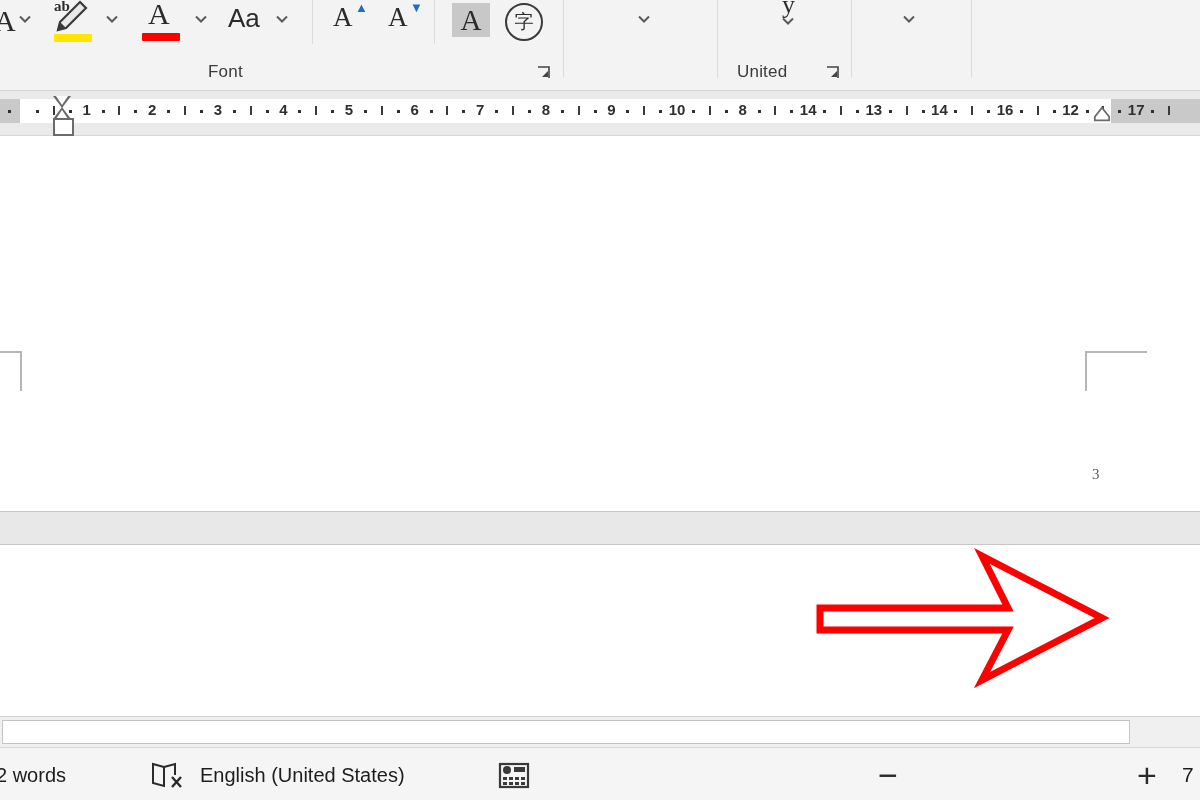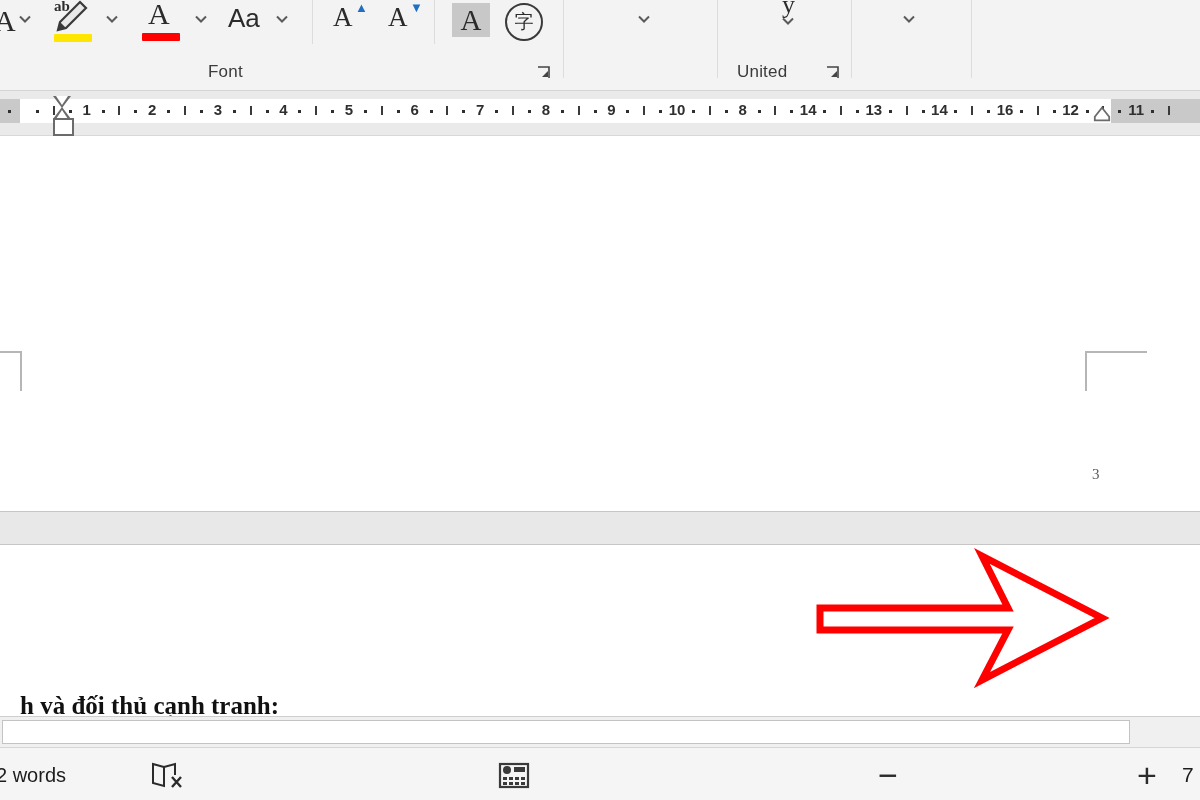--- a/index.html
+++ b/index.html
@@ -335,21 +335,21 @@
         <div class="tick-num" style="left: 480.2px;">7</div>
         <div class="tick-num" style="left: 545.8px;">8</div>
         <div class="tick-num" style="left: 611.4px;">9</div>
         <div class="tick-num" style="left: 677px;">10</div>
         <div class="tick-num" style="left: 742.6px;">8</div>
         <div class="tick-num" style="left: 808.2px;">14</div>
         <div class="tick-num" style="left: 873.8px;">13</div>
         <div class="tick-num" style="left: 939.4px;">14</div>
         <div class="tick-num" style="left: 1005px;">16</div>
         <div class="tick-num" style="left: 1070.6px;">12</div>
-        <div class="tick-num" style="left: 1136.2px;">11</div>
+        <div class="tick-num" style="left: 1136.2px;">17</div>
         <div class="tick-dot" style="left: 35.9px;"></div>
         <div class="tick-bar" style="left: 52.8px;"></div>
         <div class="tick-dot" style="left: 68.7px;"></div>
         <div class="tick-dot" style="left: 101.5px;"></div>
         <div class="tick-bar" style="left: 118.4px;"></div>
         <div class="tick-dot" style="left: 134.3px;"></div>
         <div class="tick-dot" style="left: 167.1px;"></div>
         <div class="tick-bar" style="left: 184px;"></div>
         <div class="tick-dot" style="left: 199.9px;"></div>
         <div class="tick-dot" style="left: 232.7px;"></div>
@@ -426,21 +426,20 @@
 
     <div class="page" style="top:409px;height:171px;">
       
       
       
       
     </div>
 
     <div class="blur-smudge" style="left:330px;top:455px;width:160px;height:90px;"></div>
 
-    <div class="doc-text" style="left:20px;top:556px;">h và đối thủ cạnh tranh:</div>
 
     <svg class="red-arrow" viewBox="0 0 300 145">
       <path d="M8 62 L196 62 L170 10 L290 72 L170 134 L196 84 L8 84 Z" fill="none" stroke="#ff0000" stroke-width="7" stroke-linejoin="miter"></path>
     </svg>
   </div>
 
   <div class="hscroll">
     <div class="hscroll-thumb"></div>
   </div>
 
@@ -450,20 +449,21 @@
 
     <div class="sb-icon" style="left:150px;">
       <svg width="34" height="30" viewBox="0 0 34 30">
         <path d="M3 4 L14 7 L14 26 L3 23 Z" fill="none" stroke="#2b2b2b" stroke-width="2"></path>
         <path d="M14 7 L25 4 L25 15" fill="none" stroke="#2b2b2b" stroke-width="2"></path>
         <path d="M14 26 L14 7" fill="none" stroke="#2b2b2b" stroke-width="2"></path>
         <path d="M22 17 L31 27 M31 17 L22 27" stroke="#2b2b2b" stroke-width="2.4"></path>
       </svg>
     </div>
 
+    <div class="sb-text" style="left:200px;">English (United States)</div>
 
     <div class="sb-icon" style="left:497px;">
       <svg width="34" height="30" viewBox="0 0 34 30">
         <rect x="3" y="4" width="28" height="23" fill="none" stroke="#3a3a3a" stroke-width="2.2"></rect>
         <circle cx="10" cy="10" r="4" fill="#3a3a3a"></circle>
         <rect x="17" y="7" width="11" height="5" fill="#3a3a3a"></rect>
         <rect x="6" y="17" width="4" height="3" fill="#3a3a3a"></rect>
         <rect x="12" y="17" width="4" height="3" fill="#3a3a3a"></rect>
         <rect x="18" y="17" width="4" height="3" fill="#3a3a3a"></rect>
         <rect x="24" y="17" width="4" height="3" fill="#3a3a3a"></rect>

